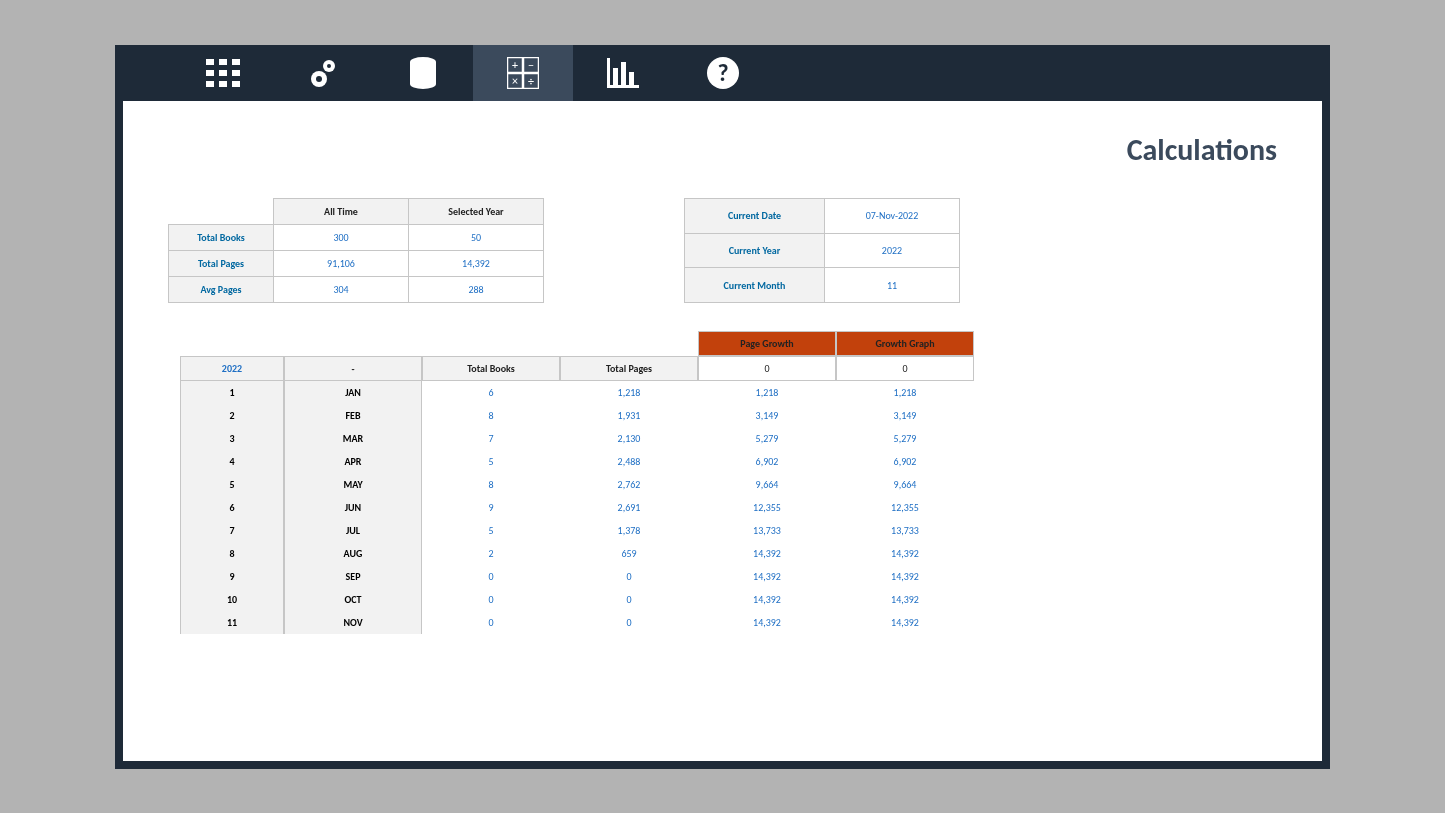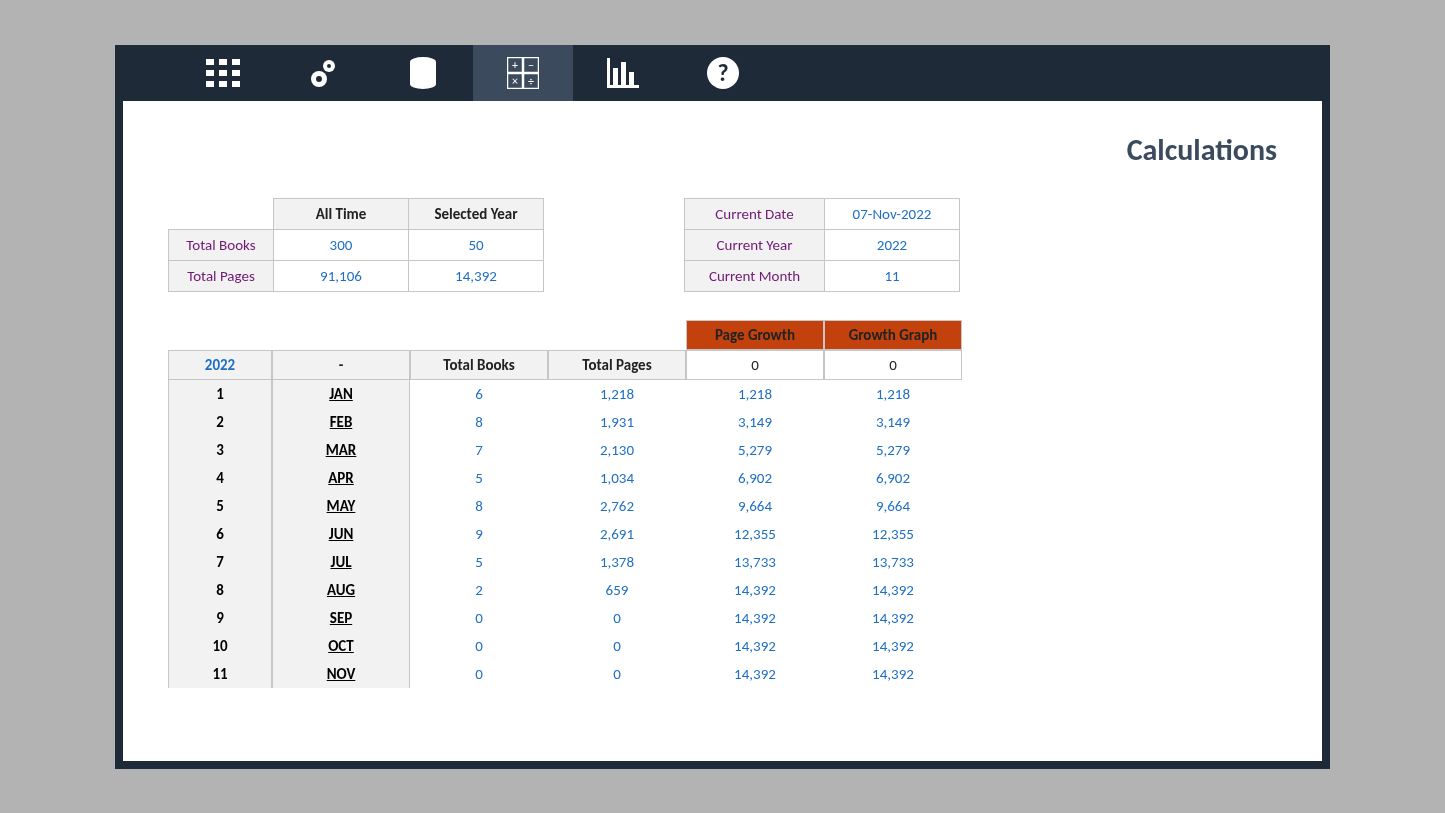--- a/index.html
+++ b/index.html
@@ -49,37 +49,38 @@
     color: #3b4a5c;
     text-align: right;
   }
   .top-tables {
     display: flex;
     gap: 140px;
     margin-bottom: 28px;
   }
   table {
     border-collapse: collapse;
-    font-size: 15px;
+    font-size: 10px;
+    padding-left: 12px;
   }
   td, th {
     border: 1px solid #c6c6c6;
     text-align: center;
     padding: 6px 10px;
     font-weight: 400;
   }
   th, .hdr {
     background: #f2f2f2;
     font-weight: 700;
     color: #222;
   }
   .rowhdr {
     background: #f2f2f2;
-    font-weight: 400;
-    color: #701a75;
+    font-weight: 700;
+    color: #0369a1;
   }
   .val {
     color: #1f6fc4;
     font-weight: 400;
   }
   .summary-table td.rowhdr { width: 105px; }
   .summary-table td.cell { width: 135px; }
   .date-table td.rowhdr { width: 140px; }
   .date-table td.cell { width: 135px; }
 
@@ -99,21 +100,21 @@
     font-weight: 700;
   }
   .months thead .noborder { border: none; background: transparent; }
   .months .headrow th {
     border: 1px solid #c6c6c6;
     background: #f2f2f2;
     font-weight: 700;
   }
   .months .headrow th.year { color: #1f6fc4; }
   .months tbody td.num { background: #f2f2f2; font-weight: 700; width: 104px;}
-  .months tbody td.mon { background: #f2f2f2; font-weight: 700; width: 138px; text-decoration: underline;}
+  .months tbody td.mon { background: #f2f2f2; font-weight: 700; width: 138px;}
   .months tbody td.d { color: #1f6fc4; }
   .months td.num, .months td.mon {
     border-left: 1px solid #c6c6c6;
     border-right: 1px solid #c6c6c6;
   }
   .months td.num { width: 104px; }
 </style>
 </head>
 <body>
 
@@ -193,20 +194,25 @@
         <tr>
           <td class="rowhdr">Total Books</td>
           <td class="cell val">300</td>
           <td class="cell val">50</td>
         </tr>
         <tr>
           <td class="rowhdr">Total Pages</td>
           <td class="cell val">91,106</td>
           <td class="cell val">14,392</td>
         </tr>
+        <tr>
+          <td class="rowhdr">Avg Pages</td>
+          <td class="cell val">304</td>
+          <td class="cell val">288</td>
+        </tr>
       </tbody>
         </table>
 
       <table class="date-table">
         <tbody>
             <tr>
           <td class="rowhdr">Current Date</td>
           <td class="cell val">07-Nov-2022</td>
         </tr>
         <tr>
@@ -262,21 +268,21 @@
             <td class="mon">MAR</td>
             <td class="d">7</td>
             <td class="d">2,130</td>
             <td class="d">5,279</td>
             <td class="d">5,279</td>
           </tr>
           <tr>
             <td class="num">4</td>
             <td class="mon">APR</td>
             <td class="d">5</td>
-            <td class="d">1,034</td>
+            <td class="d">2,488</td>
             <td class="d">6,902</td>
             <td class="d">6,902</td>
           </tr>
           <tr>
             <td class="num">5</td>
             <td class="mon">MAY</td>
             <td class="d">8</td>
             <td class="d">2,762</td>
             <td class="d">9,664</td>
             <td class="d">9,664</td>

